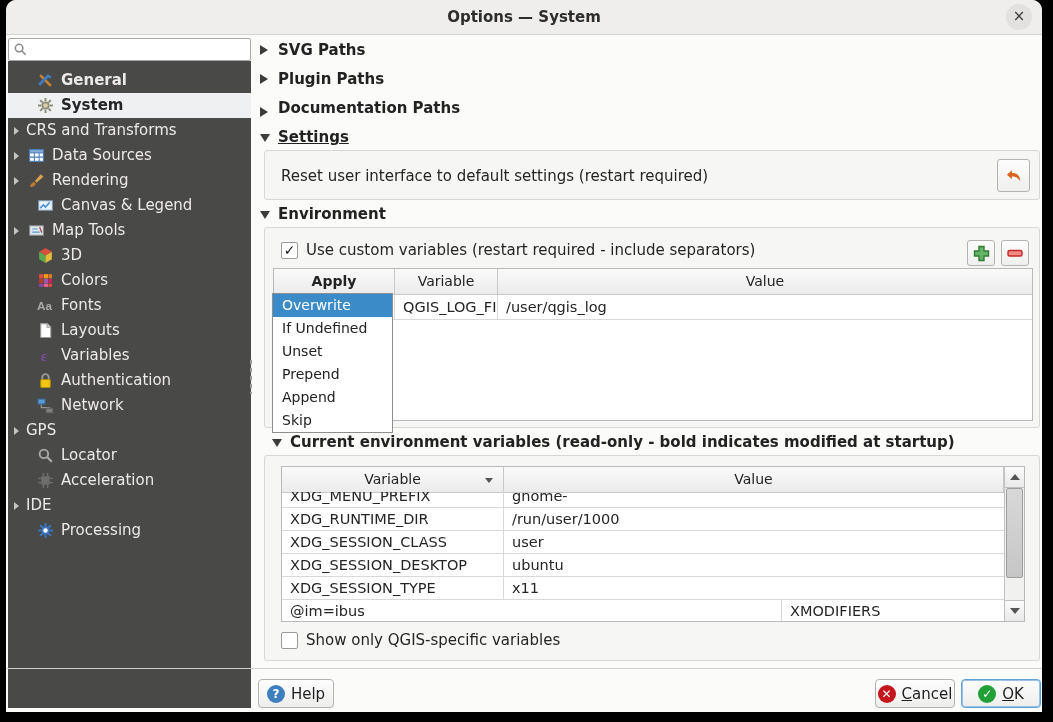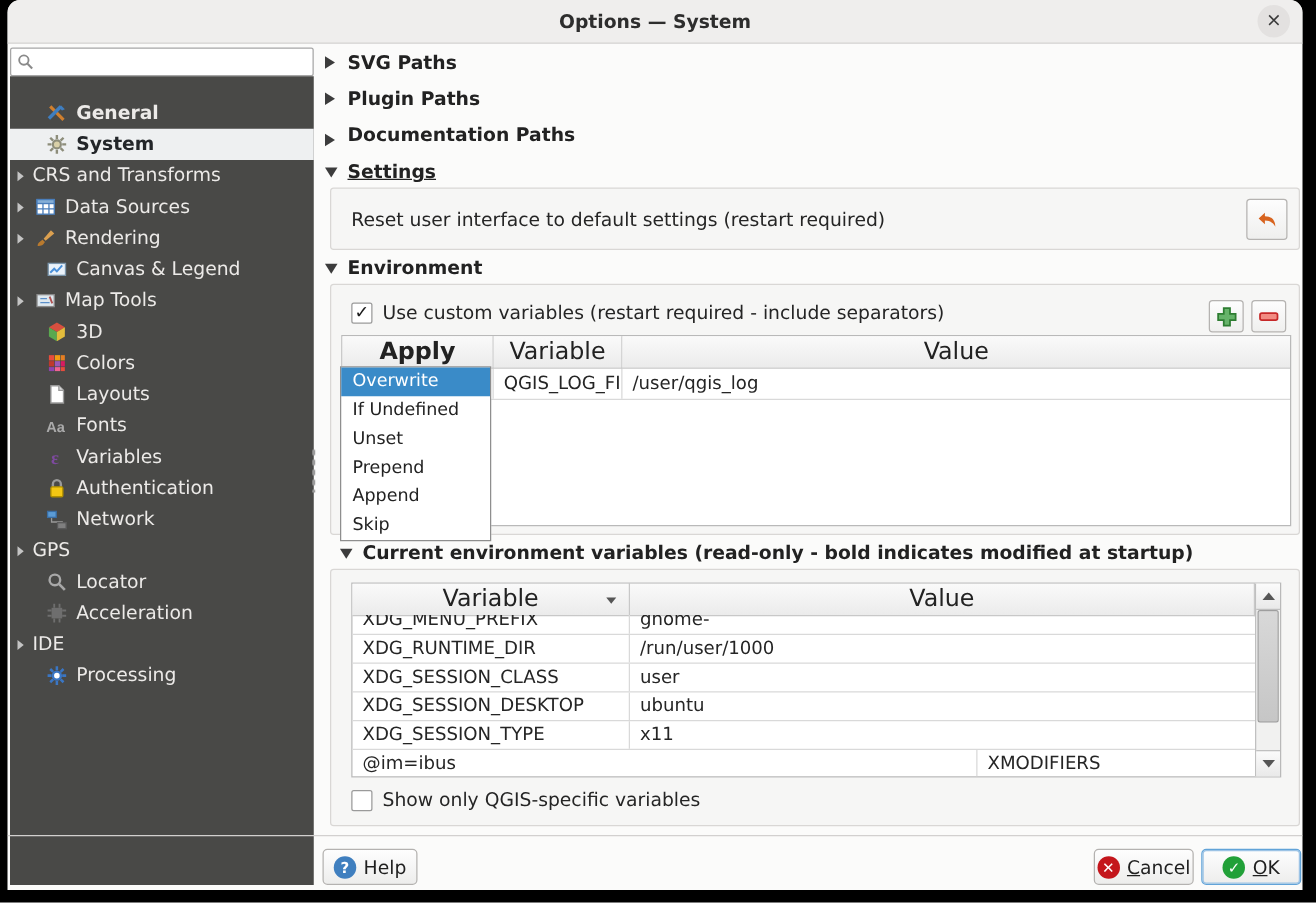--- a/index.html
+++ b/index.html
@@ -12,21 +12,21 @@
   
   .titlebar{position:absolute;left:0;top:0;right:0;height:34px;background:#efeeed;border-bottom:1px solid #d5d3d2;}
   .title{position:absolute;left:0;right:0;top:0;height:34px;line-height:34px;text-align:center;font-weight:bold;color:#2d2d2d;}
   .close-btn{position:absolute;right:10px;top:4px;width:26px;height:26px;border-radius:50%;background:#e3e1e0;
     text-align:center;line-height:25px;font-size:15px;color:#3a3a3a;cursor:default;}
   
   .sidebar{position:absolute;left:2px;top:38px;width:243px;height:670px;}
   .search{box-sizing:border-box;width:243px;height:23px;background:#fff;border:1px solid #a6a6a6;border-radius:2px;
     display:flex;align-items:center;padding:0 4px;}
   .search input{border:none;outline:none;flex:1;font:inherit;background:transparent;height:18px;}
-  .side-list{position:absolute;left:0;top:23px;width:243px;height:647px;background:#494947;padding-top:17px;box-sizing:border-box;}
+  .side-list{position:absolute;left:0;top:23px;width:243px;height:647px;background:#494947;padding-top:7px;box-sizing:border-box;}
   .side-item{height:25px;line-height:25px;display:flex;align-items:center;color:#eceae8;cursor:default;}
   .side-item .s-arrow{width:0;height:0;border-left:5px solid #c4c4c4;border-top:4px solid transparent;border-bottom:4px solid transparent;
     margin-left:6px;flex:0 0 auto;}
   .side-item .arrow-gap{width:11px;flex:0 0 auto;}
   .side-item .gap0{width:9px;flex:0 0 auto;}
   .side-item .icon{width:17px;height:17px;margin:0 7px 0 9px;flex:0 0 auto;display:inline-flex;}
   .side-item .icon svg{width:17px;height:17px;}
   .side-item.group .lbl{margin-left:7px;}
   .side-item.bold .lbl{font-weight:bold;}
   .side-item.sel{background:#eef0f1;color:#232629;}
@@ -49,21 +49,21 @@
     display:inline-flex;align-items:center;justify-content:center;font-size:14px;font-weight:bold;color:transparent;flex:0 0 auto;}
   .checkbox.checked{color:#1c1c1c;}
   .env-chk{left:16px;top:13px;}
   .plus-btn{right:44px;top:12px;width:28px;height:26px;}
   .minus-btn{right:10px;top:12px;width:28px;height:26px;}
   
   .table{position:absolute;background:#fff;border:1px solid #b9b9b9;box-sizing:border-box;}
   .t-env{left:8px;top:40px;width:760px;height:153px;}
   .thead{display:flex;height:26px;box-sizing:border-box;}
   .th{box-sizing:border-box;background:linear-gradient(#fafafa,#ebebeb);border-right:1px solid #c8c8c8;border-bottom:1px solid #c8c8c8;
-    text-align:center;line-height:25px;font-size:19px;color:#222;position:relative;}
+    text-align:center;line-height:25px;font-size:14px;color:#222;position:relative;}
   .th:last-child{border-right:none;}
   .trow{display:flex;height:25px;border-bottom:1px solid #d9d9d9;box-sizing:border-box;}
   .td{box-sizing:border-box;border-right:1px solid #d9d9d9;padding:0 8px;line-height:24px;font-size:14.5px;white-space:nowrap;overflow:hidden;}
   .td:last-child{border-right:none;}
   .c-apply{width:121px;flex:0 0 auto;}
   .c-var{width:103px;flex:0 0 auto;}
   .c-val{flex:1;}
   .th.b{font-weight:bold;}
   .th:not(.b){font-weight:normal;}
   
@@ -238,36 +238,36 @@
             </svg>
           </span>
         <span class="lbl">Colors</span>
       </div>
 
       <div class="side-item">
         <span class="gap0"></span>
           <span class="arrow-gap"></span>
         <span class="icon">
             <svg viewBox="0 0 16 16">
+              <text x="0" y="12.5" font-size="11" fill="#aaaaaa" font-weight="bold" font-family="sans-serif">Aa</text>
+            </svg>
+          </span>
+        <span class="lbl">Fonts</span>
+      </div>
+
+      <div class="side-item">
+        <span class="gap0"></span>
+          <span class="arrow-gap"></span>
+        <span class="icon">
+            <svg viewBox="0 0 16 16">
               <path d="M3.5 1.5 h6 l3.5 3.5 v9.5 h-9.5z" fill="#fff" stroke="#9a9a9a"></path>
               <path d="M9.5 1.5 v3.5 h3.5" fill="#d9d9d9" stroke="#9a9a9a"></path>
             </svg>
           </span>
         <span class="lbl">Layouts</span>
-      </div>
-
-      <div class="side-item">
-        <span class="gap0"></span>
-          <span class="arrow-gap"></span>
-        <span class="icon">
-            <svg viewBox="0 0 16 16">
-              <text x="0" y="12.5" font-size="11" fill="#aaaaaa" font-weight="bold" font-family="sans-serif">Aa</text>
-            </svg>
-          </span>
-        <span class="lbl">Fonts</span>
       </div>
 
       <div class="side-item">
         <span class="gap0"></span>
           <span class="arrow-gap"></span>
         <span class="icon">
             <svg viewBox="0 0 16 16">
               <text x="3.5" y="13" font-size="14" fill="#7d4a9e" font-weight="bold" font-family="serif">ε</text>
             </svg>
           </span>

